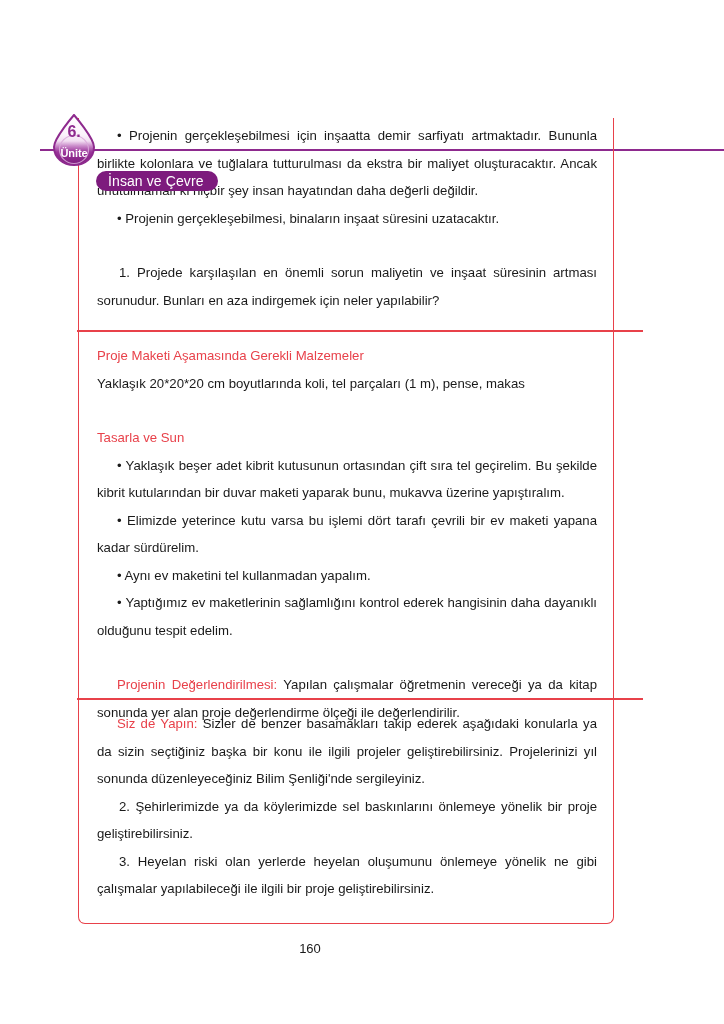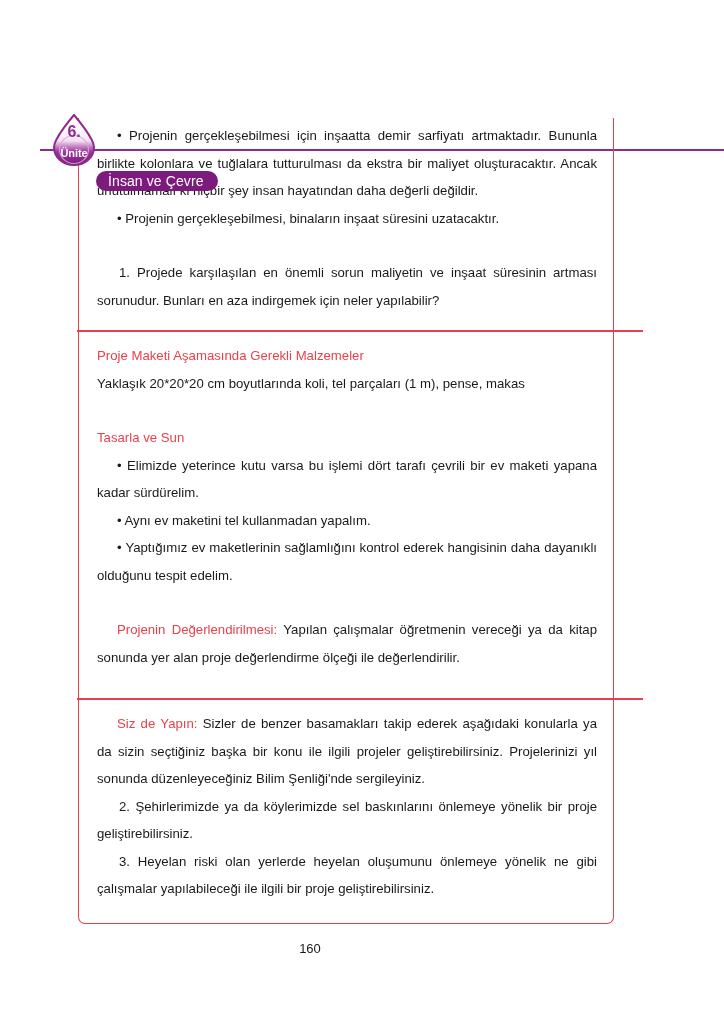--- a/index.html
+++ b/index.html
@@ -205,20 +205,21 @@
       <p class="ind nojust">• Projenin gerçekleşebilmesi, binaların inşaat süresini uzatacaktır.</p>
       <div class="gap-lg"></div>
       <p class="ind-num">1. Projede karşılaşılan en önemli sorun maliyetin ve inşaat süresinin artması sorunudur. Bunları en aza indirgemek için neler yapılabilir?</p>
     </div>
 
     <div class="sec" style="top:224px;">
       <p class="heading">Proje Maketi Aşamasında Gerekli Malzemeler</p>
       <p class="nojust">Yaklaşık 20*20*20 cm boyutlarında koli, tel parçaları (1 m), pense, makas</p>
       <div class="gap-lg"></div>
       <p class="heading">Tasarla ve Sun</p>
+      <p class="ind">• Yaklaşık beşer adet kibrit kutusunun ortasından çift sıra tel geçirelim. Bu şekilde kibrit kutularından bir duvar maketi yaparak bunu, mukavva üzerine yapıştıralım.</p>
       <p class="ind">• Elimizde yeterince kutu varsa bu işlemi dört tarafı çevrili bir ev maketi yapana kadar sürdürelim.</p>
       <p class="ind nojust">• Aynı ev maketini tel kullanmadan yapalım.</p>
       <p class="ind">• Yaptığımız ev maketlerinin sağlamlığını kontrol ederek hangisinin daha dayanıklı olduğunu tespit edelim.</p>
       <div class="gap-lg"></div>
       <p class="ind"><span class="redlead">Projenin Değerlendirilmesi:</span><span> Yapılan çalışmalar öğretmenin vereceği ya da kitap sonunda yer alan proje değerlendirme ölçeği ile değerlendirilir.</span></p>
     </div>
 
     <div class="sec" style="top:592px;">
       <p class="ind"><span class="redlead">Siz de Yapın:</span><span> Sizler de benzer basamakları takip ederek aşağıdaki konularla ya da sizin seçtiğiniz başka bir konu ile ilgili projeler geliştirebilirsiniz. Projelerinizi yıl sonunda düzenleyeceğiniz Bilim Şenliği'nde sergileyiniz.</span></p>
       <p class="ind-num">2.  Şehirlerimizde ya da köylerimizde sel baskınlarını önlemeye yönelik bir proje geliştirebilirsiniz.</p>

